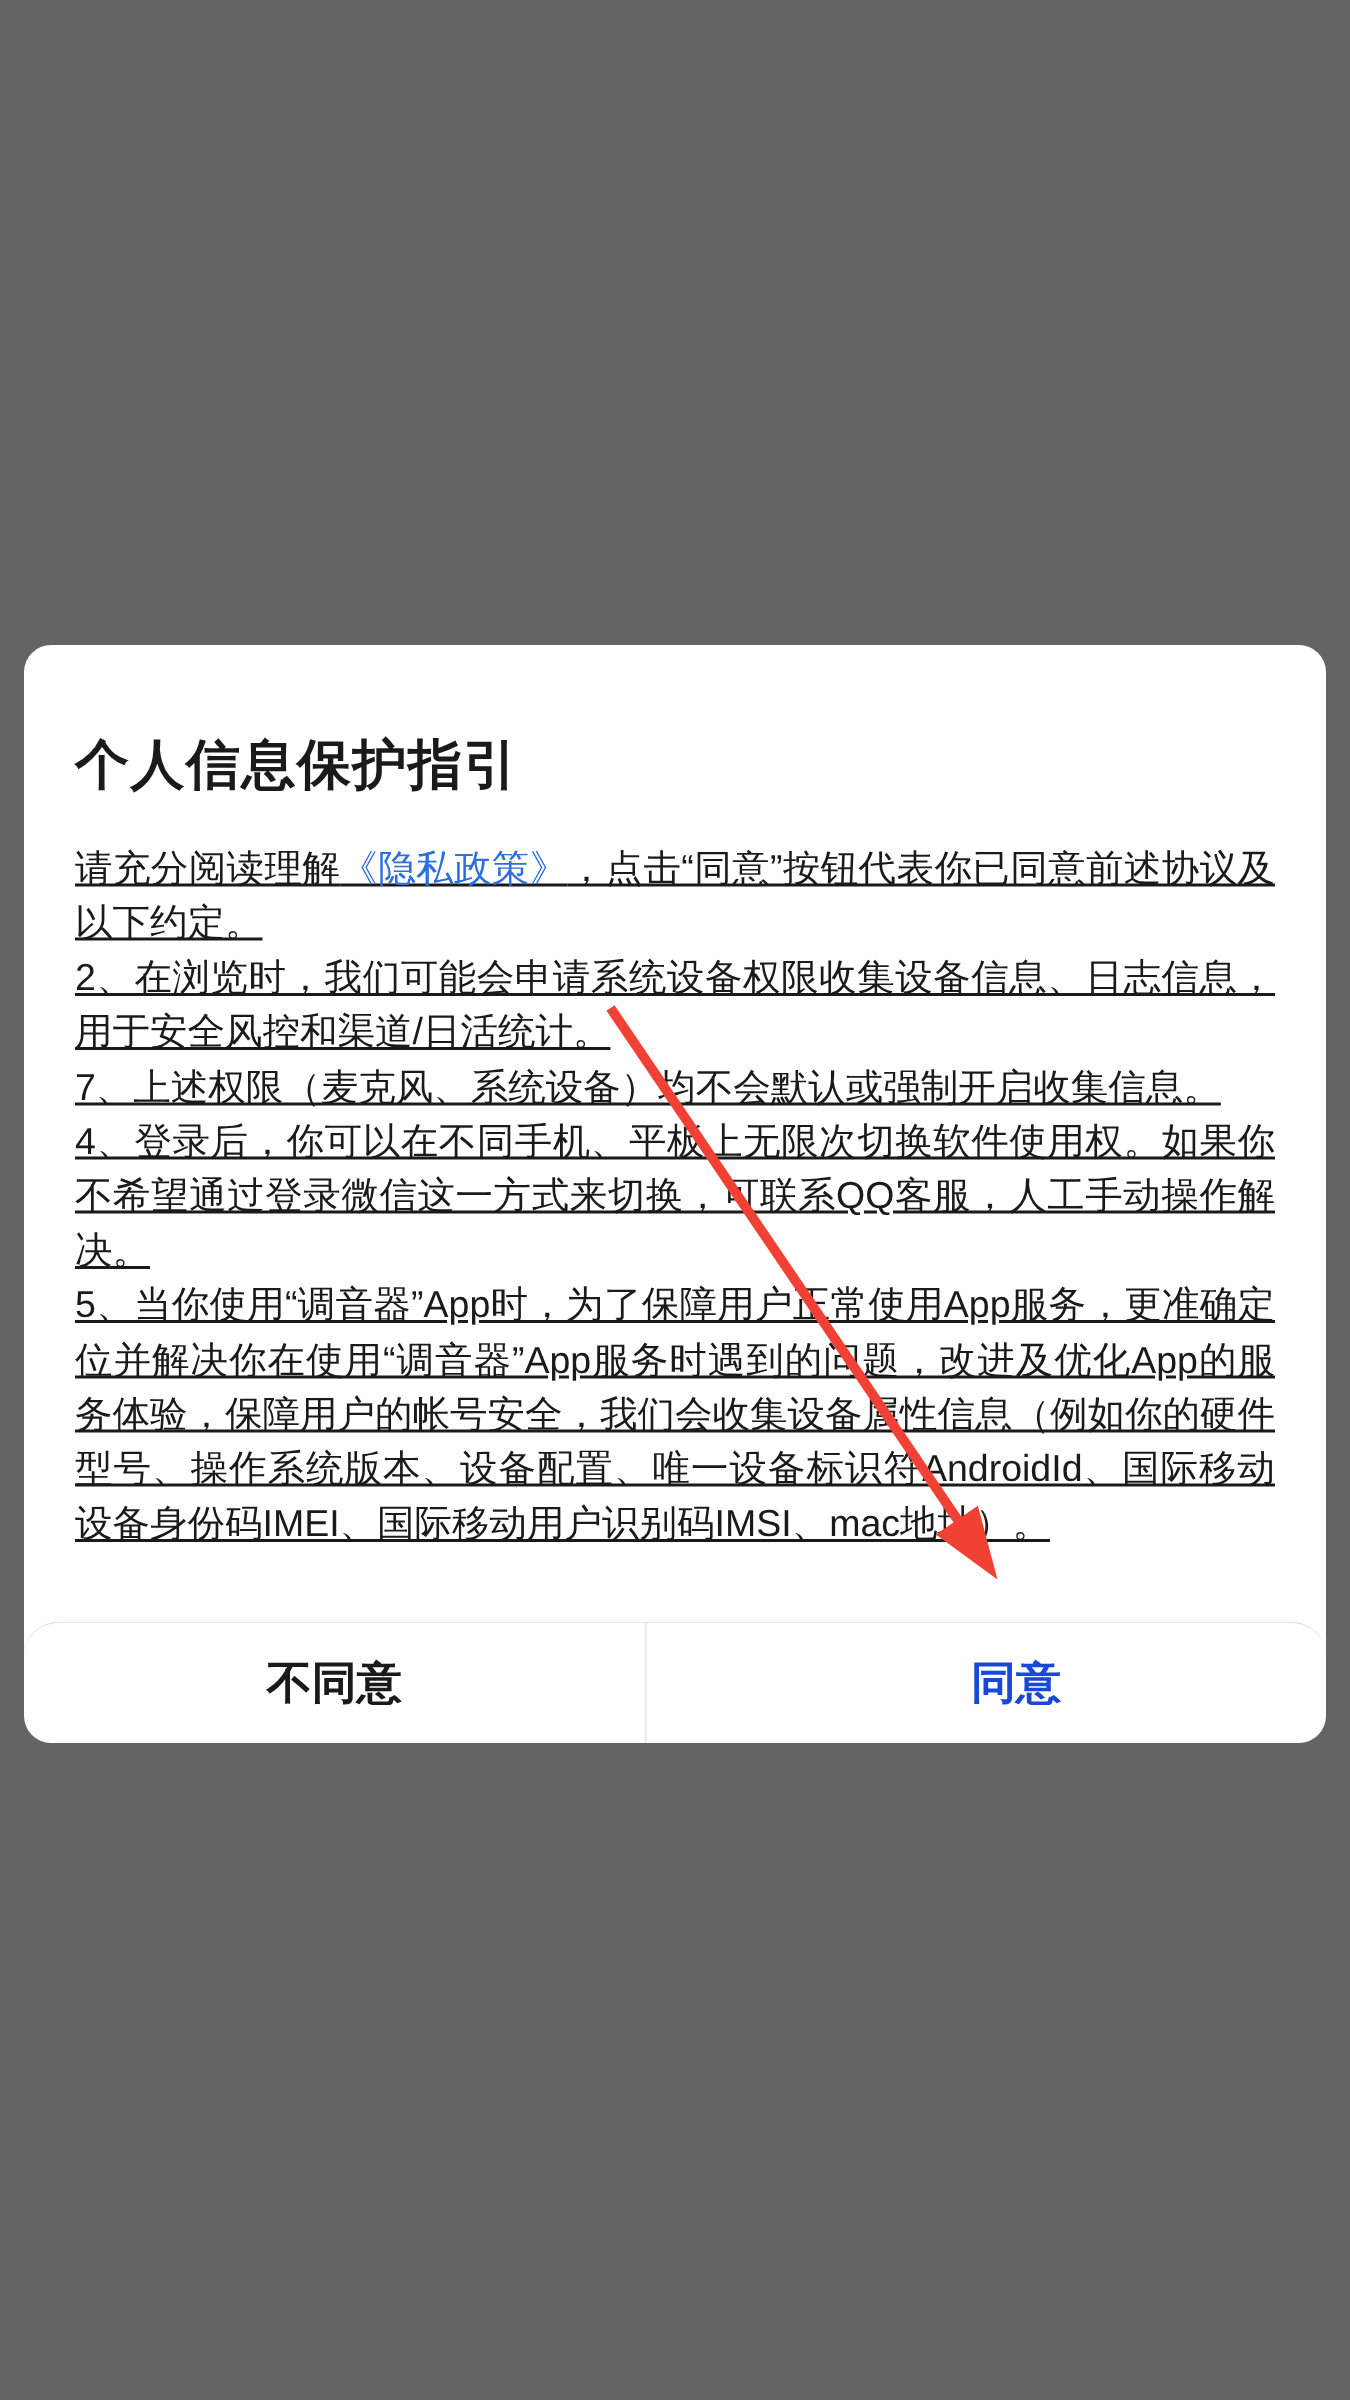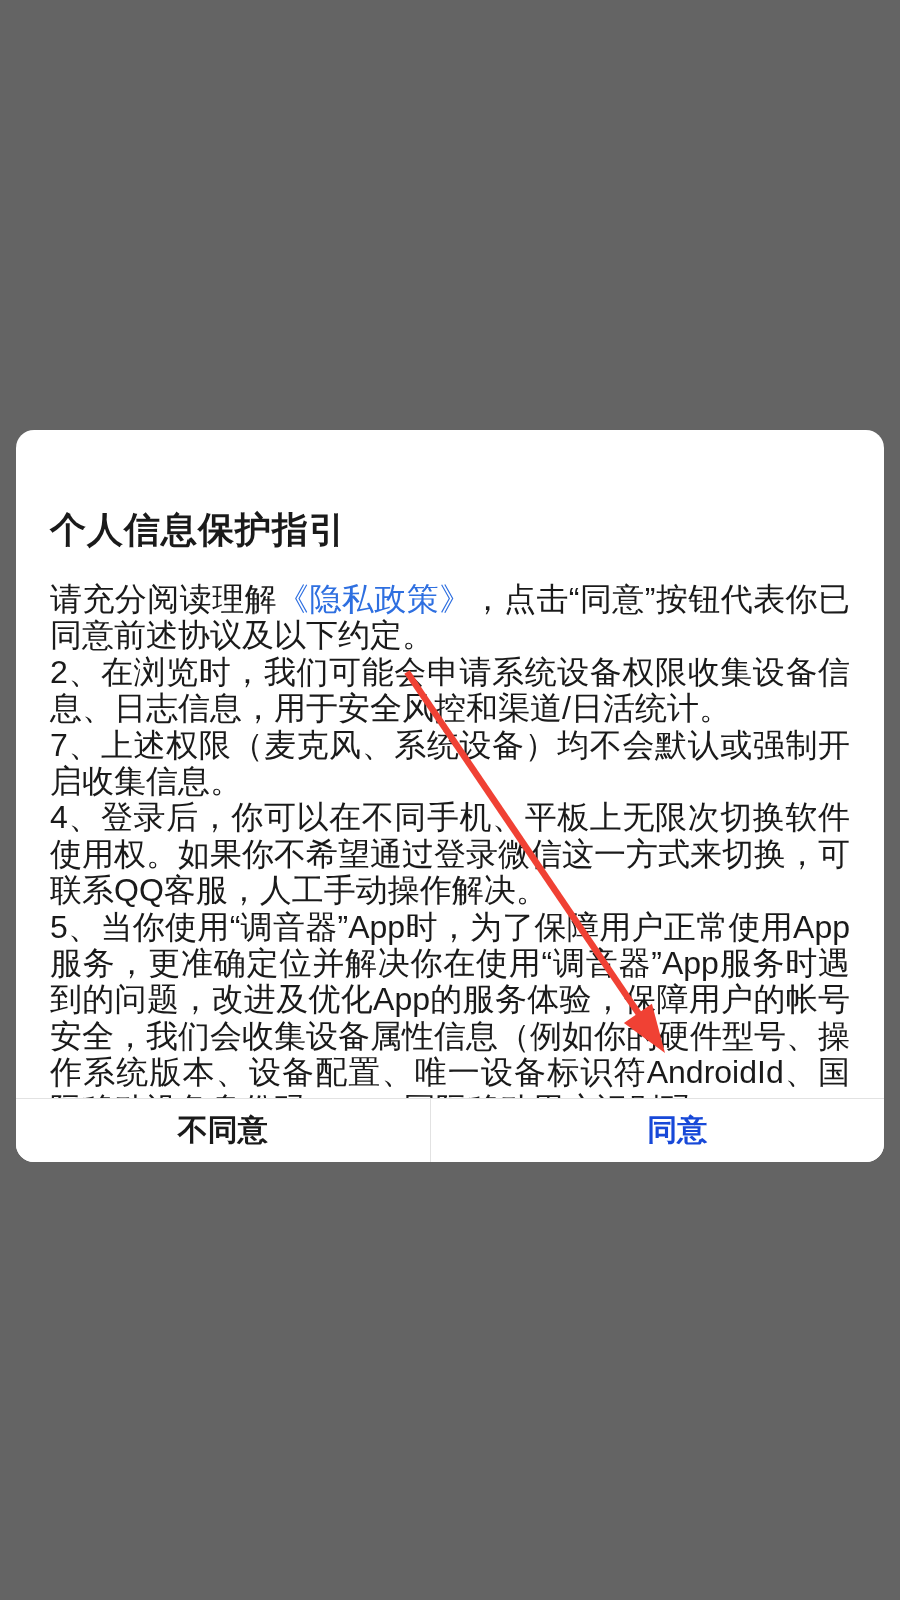--- a/index.html
+++ b/index.html
@@ -28,46 +28,47 @@
   .dialog {
     position: absolute;
     left: 16px; top: 430px;
     width: 868px; height: 732px;
     background: var(--dialog-bg);
     border-radius: 18px;
     overflow: hidden;
   }
   .dialog-content {
     padding: 56px 34px 0 34px;
-    margin-top: 20px;
   }
   .dialog-title {
     font-size: 36px;
     font-weight: 700;
     color: var(--text);
     letter-spacing: 1px;
     margin-bottom: 26px;
   }
   .dialog-body p {
-    font-size: 32px;
+    font-size: 25px;
     line-height: 36.4px;
     color: var(--text);
     text-align: justify;
+    text-decoration: underline;
   }
   .privacy-link {
     color: var(--link-blue);
     cursor: pointer;
   }
   .actions {
     position: absolute;
     left: 0; right: 0; bottom: 0;
-    height: 64px;
+    height: 81px;
     display: flex;
     border-top: 1px solid var(--divider);
     background: var(--dialog-bg);
+    border-radius: 23px;
   }
   .btn {
     flex: 1;
     display: flex;
     align-items: center;
     justify-content: center;
     font-size: 30px;
     font-weight: 700;
     cursor: pointer;
     background: transparent;

